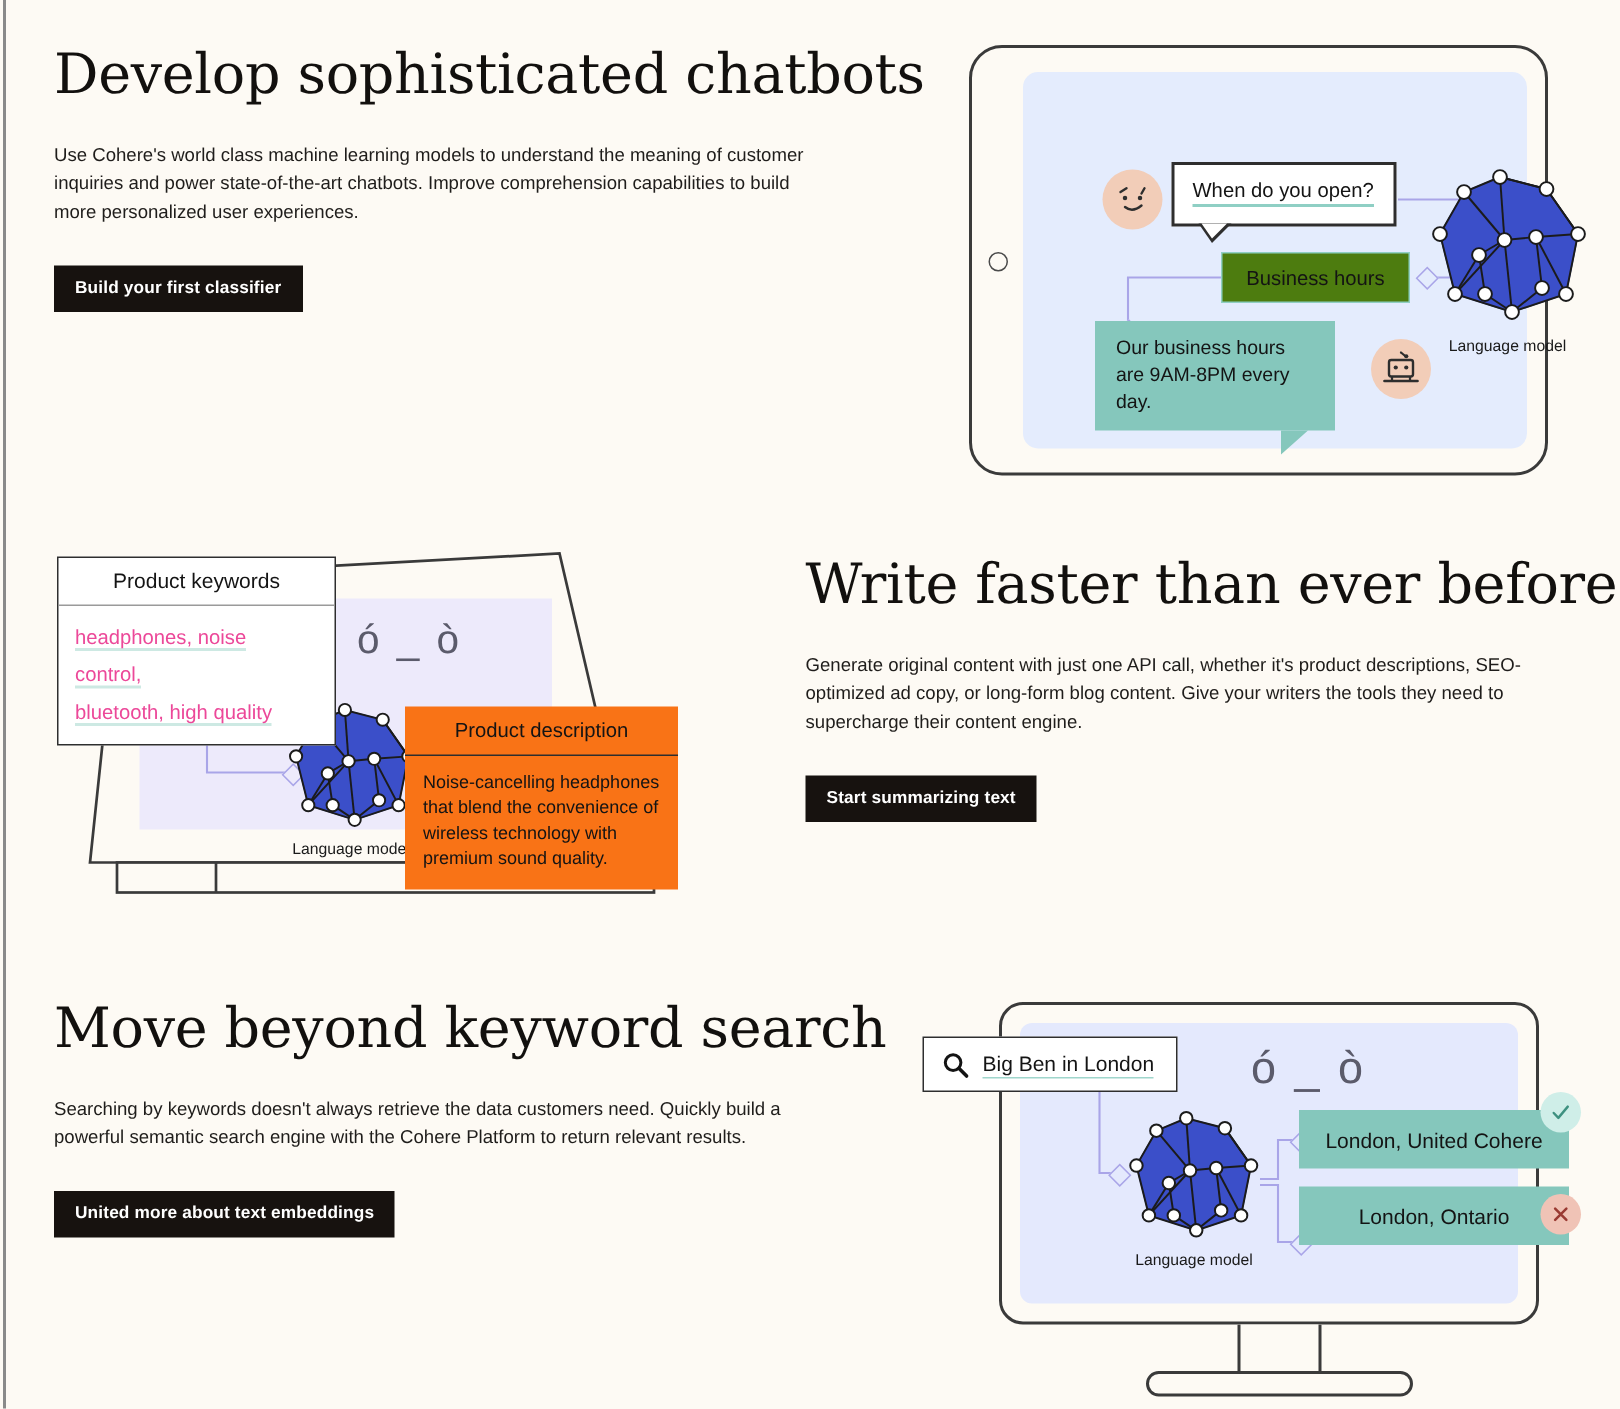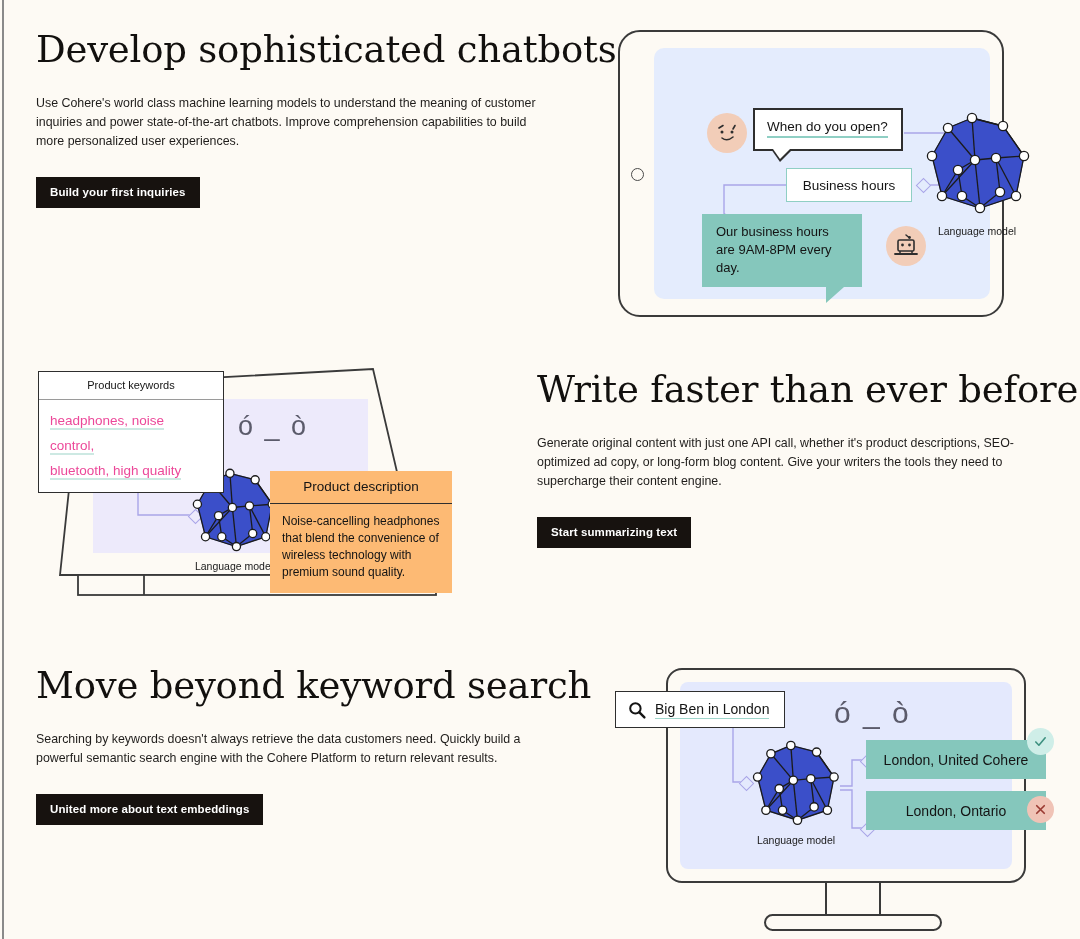--- a/index.html
+++ b/index.html
@@ -49,21 +49,21 @@
   .illus{position:absolute;}
   .lm-label{
     position:absolute;
     font-size:10.5px;
     color:#1A1A1A;
     white-space:nowrap;
     text-align:center;
   }
 
   
-  #tablet{left:618px;top:30px;width:386px;height:287px;}
+  #tablet{left:646px;top:30px;width:386px;height:287px;}
   .tablet-body{
     position:absolute;inset:0;
     border:2px solid #3A3A3A;
     border-radius:22px;
     background:#FDFAF4;
     box-sizing:border-box;
   }
   .tablet-cam{
     position:absolute;left:13px;top:50%;margin-top:-6px;
     width:11px;height:11px;border:1.6px solid #4A4A4A;border-radius:50%;
@@ -97,21 +97,21 @@
   }
   .avatar{
     position:absolute;width:40px;height:40px;border-radius:50%;
     background:#F2CDB8;
   }
   #avatar-user{left:53px;top:65px;}
   #avatar-bot{left:232px;top:178px;}
 
   .chip-mint{
     position:absolute;left:132px;top:120px;width:126px;height:34px;
-    background:#ffffff;border:1.3px solid #8FCFC4;
+    background:#4d7c0f;border:1.3px solid #8FCFC4;
     display:flex;align-items:center;justify-content:center;
     font-size:13.5px;color:#141414;box-sizing:border-box;
   }
   .bubble-bot{
     position:absolute;left:48px;top:166px;width:160px;
     background:#85C7BC;
     padding:9px 12px 10px 14px;
     box-sizing:border-box;
     font-size:13px;line-height:18px;color:#141414;
   }
@@ -138,27 +138,27 @@
   }
   .kaomoji{
     position:absolute;font-family:Liberation Sans, sans-serif;
     color:#5B5B6B;letter-spacing:2px;white-space:nowrap;
   }
   .card{
     position:absolute;background:#FFFFFF;border:1.6px solid #2E2E2E;
     box-sizing:border-box;
   }
   .card-head{
-    padding:7px 10px 8px;text-align:center;font-size:11px;color:#141414;
+    padding:7px 10px 8px;text-align:center;font-size:14px;color:#141414;
     border-bottom:1.4px solid #9A9A9A;
   }
   .card-body{padding:8px 11px 9px;font-size:13.5px;line-height:25px;color:#ec4899;}
   .kw{border-bottom:2px solid #CDE9E3;}
 
-  .tealcard{position:absolute;background:#fdba74;box-sizing:border-box;}
+  .tealcard{position:absolute;background:#f97316;box-sizing:border-box;}
   .tealcard-head{
     padding:8px 10px 9px;text-align:center;font-size:13.5px;color:#141414;
     border-bottom:1.6px solid #2E2E2E;
   }
   .tealcard-body{
     padding:9px 12px 12px;text-align:left;font-size:12px;line-height:17px;color:#141414;
   }
 
   
   #monitor{left:666px;top:668px;width:360px;height:265px;}
@@ -198,21 +198,21 @@
 </head>
 <body>
 
 <div class="page-edge"></div>
 
 <div class="stage">
 
   <div class="textblock" style="left:36px;top:28px;width:510px;">
     <h2 class="sec-title">Develop sophisticated chatbots</h2>
     <p class="sec-body">Use Cohere's world class machine learning models to understand the meaning of customer inquiries and power state-of-the-art chatbots. Improve comprehension capabilities to build more personalized user experiences.</p>
-    <button class="cta">Build your first inquiries</button>
+    <button class="cta">Build your first classifier</button>
   </div>
 
   <div class="illus" id="tablet">
     <div class="tablet-body"></div>
     <div class="tablet-cam"></div>
 
     <div class="tablet-screen">
 
       <svg style="position:absolute;left:0;top:0;width:340px;height:250px;">
         <path class="wire" d="M250 85 H 300 V 133"></path>

